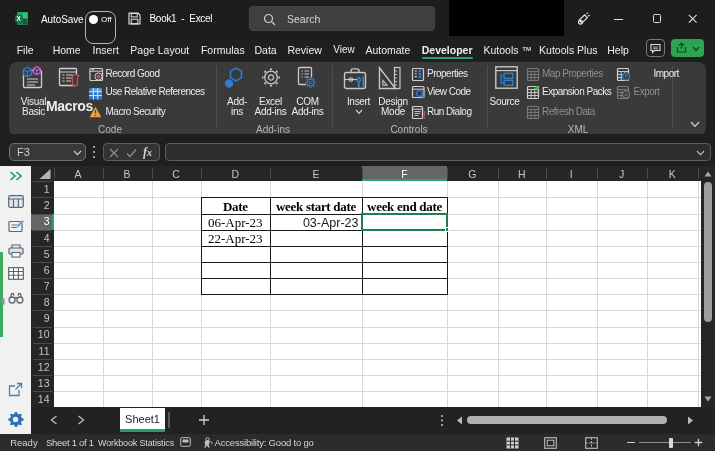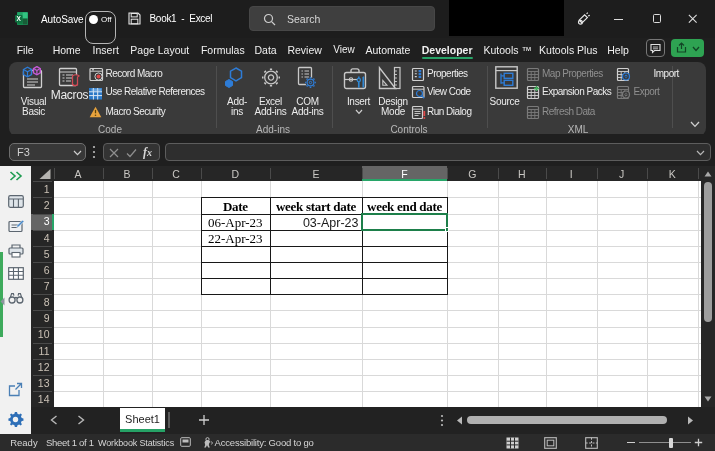--- a/index.html
+++ b/index.html
@@ -101,29 +101,29 @@
 </svg>
 <div class="txt ctr" style="left:33.5px;top:95.5px;font-size:10px;letter-spacing:-0.3px;color:#ececec;">Visual</div>
 <div class="txt ctr" style="left:33.5px;top:106.1px;font-size:10px;letter-spacing:-0.3px;color:#ececec;">Basic</div>
 <svg class="abs" style="left:57px;top:66px" width="26" height="24" viewBox="0 0 26 24">
 <rect x="2.5" y="2.5" width="17" height="17" rx="1" fill="none" stroke="#d0d0d0" stroke-width="1.3"></rect>
 <path d="M2.5 6 h17" stroke="#d0d0d0" stroke-width="1"></path>
 <path d="M5.5 9 h2 M9 9 h7 M5.5 12 h2 M9 12 h7 M5.5 15 h2 M9 15 h5" stroke="#d0d0d0" stroke-width="1"></path>
 <path d="M15.5 10 c2-1.5 5-1.5 6.5 0 l-1.5 1 v7.5 c-1.5 1.2-3.5 1.2-5 0 z" fill="#3a3a3a" stroke="#d04a55" stroke-width="1.3"></path>
 <path d="M15.8 18.7 c1.5 1.2 3.5 1.2 5 0" fill="none" stroke="#d04a55" stroke-width="1.3"></path>
 </svg>
-<div class="txt ctr" style="left:69.5px;top:88px;font-size:12px;letter-spacing:-0.3px;color:#ececec;">Macros</div>
+<div class="txt ctr" style="left:69.5px;top:98px;font-size:14px;letter-spacing:-0.3px;color:#ececec;font-weight:bold;">Macros</div>
 <svg class="abs" style="left:89px;top:66.5px" width="15" height="15" viewBox="0 0 15 15">
 <rect x="1" y="1.5" width="12.5" height="12" rx="1" fill="none" stroke="#d0d0d0" stroke-width="1.2"></rect>
 <path d="M1 4.2 h12.5" stroke="#d0d0d0" stroke-width="1"></path>
     <rect x="3" y="2.2" width="2" height="1.2" fill="#d0d0d0"></rect>
 <circle cx="9.5" cy="9.5" r="3.6" fill="#3a3a3a" stroke="#d0d0d0" stroke-width="1"></circle>
 <circle cx="9.5" cy="9.5" r="2" fill="#e04848"></circle>
 </svg>
-<div class="txt" style="left:105.5px;top:67.8px;font-size:10px;letter-spacing:-0.5px;color:#ececec;">Record Macro</div>
+<div class="txt" style="left:105.5px;top:67.8px;font-size:10px;letter-spacing:-0.5px;color:#ececec;">Record Good</div>
 <svg class="abs" style="left:89px;top:88px" width="13" height="11.5" viewBox="0 0 13 11.5">
 <rect x="0" y="0" width="13" height="11.5" fill="#2b78c6"></rect>
 <path d="M0 3.8 h13 M0 7.6 h13 M4.4 0 v11.5 M8.7 0 v11.5" stroke="#dde8f3" stroke-width="1"></path>
 <rect x="2.5" y="0.5" width="10" height="2.8" fill="#9dc7ef" opacity="0.5"></rect>
 </svg>
 <div class="txt" style="left:105.5px;top:86.3px;font-size:10px;letter-spacing:-0.5px;color:#ececec;">Use Relative References</div>
 <svg class="abs" style="left:89px;top:106px" width="13" height="12" viewBox="0 0 15 14">
 <path d="M7.5 1 L14.3 13 H0.7 Z" fill="#e8a33d"></path>
 <path d="M7.5 4.5 v4" stroke="#5d4308" stroke-width="1.5"></path>
     <circle cx="7.5" cy="10.8" r="0.95" fill="#5d4308"></circle>

